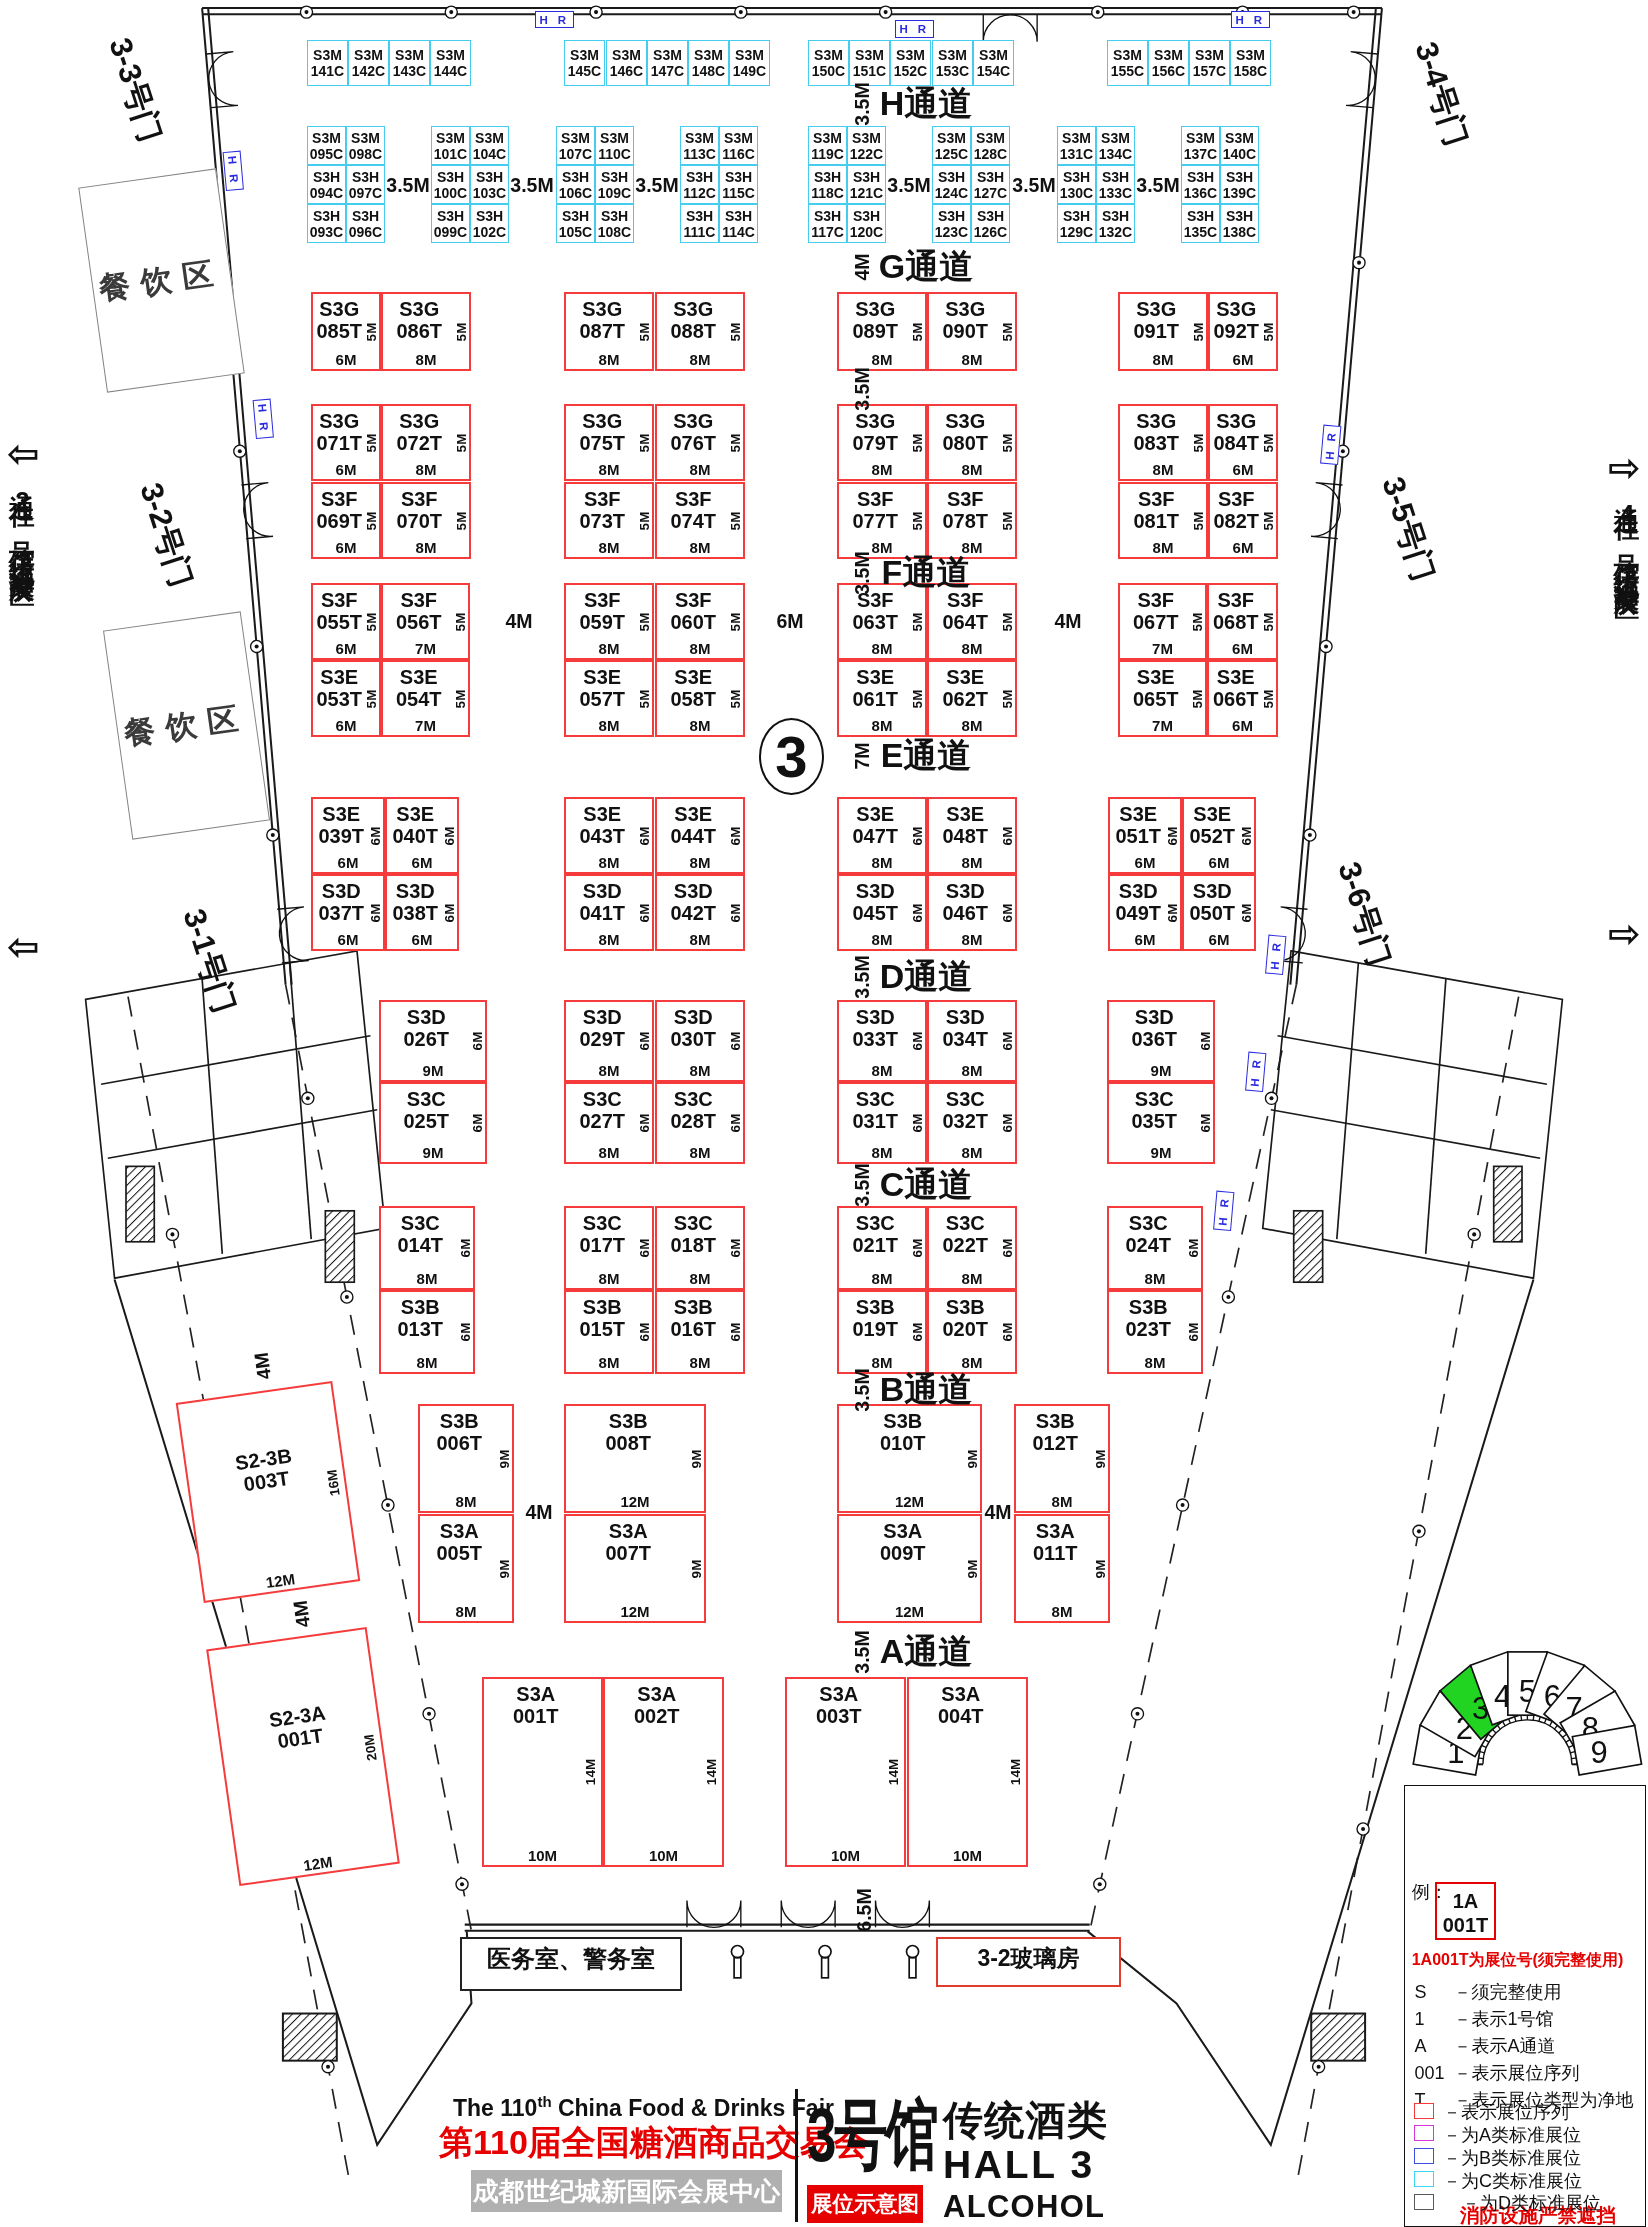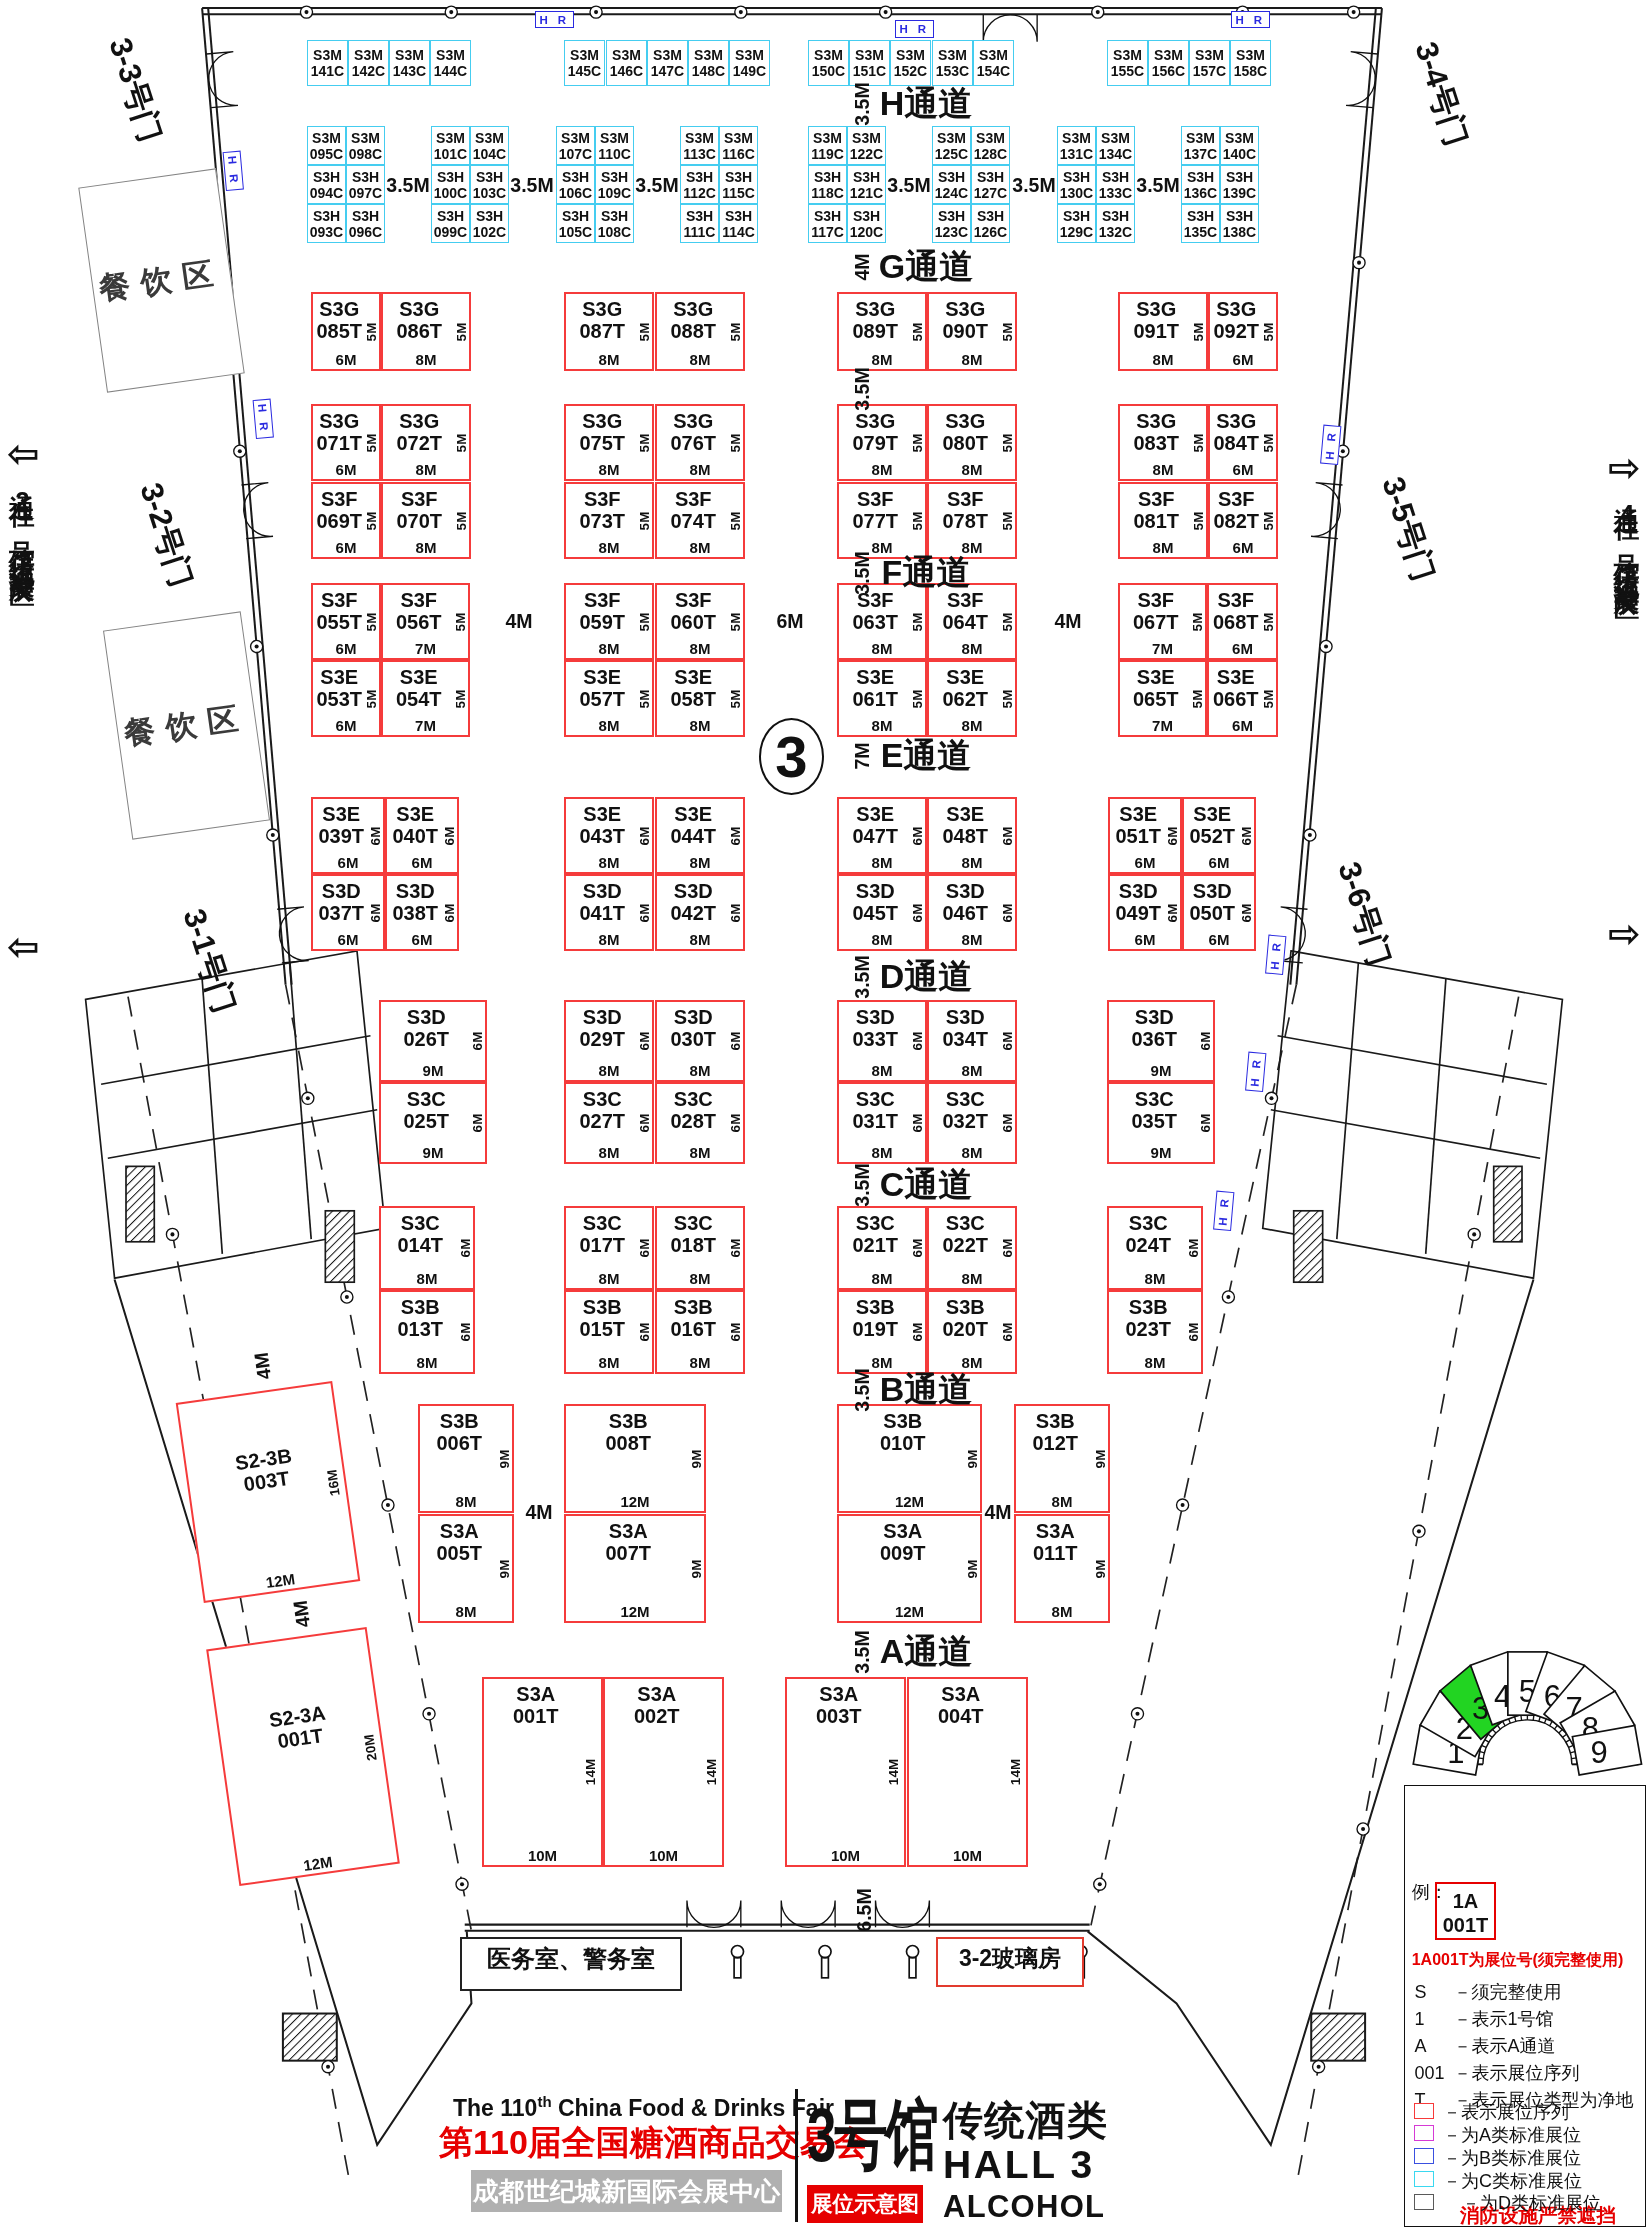--- a/index.html
+++ b/index.html
@@ -1480,21 +1480,21 @@
       <div class="dlabel" style="position: absolute; left: 1441px; top: 94px; transform: translate(-50%, -50%) rotate(72deg);">3-4号门</div>
       <div class="dlabel" style="position: absolute; left: 1408px; top: 529px; transform: translate(-50%, -50%) rotate(72deg);">3-5号门</div>
       <div class="dlabel" style="position: absolute; left: 1364px; top: 914px; transform: translate(-50%, -50%) rotate(72deg);">3-6号门</div>
       <div class="exit" style="position: absolute; left: 5.4px; top: 475px; width: 35px; height: 445px;">通往2号馆传统酒类展区</div>
       <div class="arrow" style="position: absolute; left: 6.7px; top: 431px;">⇦</div>
       <div class="arrow" style="position: absolute; left: 6.7px; top: 924px;">⇦</div>
       <div class="exit" style="position: absolute; left: 1610px; top: 488px; width: 35px; height: 431px;">通往4号馆传统酒类展区</div>
       <div class="arrow" style="position: absolute; left: 1608px; top: 445px;">⇨</div>
       <div class="arrow" style="position: absolute; left: 1608px; top: 911px;">⇨</div>
       <div class="room" style="position: absolute; left: 460px; top: 1937px; width: 222px; height: 54px;">医务室、警务室</div>
-      <div class="room redline" style="position: absolute; left: 936px; top: 1937px; width: 148px; height: 50px;">3-2玻璃房</div>
+      <div class="room redline" style="position: absolute; left: 936px; top: 1937px; width: 185px; height: 50px;">3-2玻璃房</div>
       <div class="hr" style="position: absolute; left: 535px; top: 10.8px;">H R</div>
       <div class="hr" style="position: absolute; left: 895px; top: 20px;">H R</div>
       <div class="hr" style="position: absolute; left: 1231px; top: 10.8px;">H R</div>
       <div class="hr" style="position: absolute; left: 214px; top: 162px; transform: rotate(85deg);">H R</div>
       <div class="hr" style="position: absolute; left: 244px; top: 410px; transform: rotate(85deg);">H R</div>
       <div class="hr" style="position: absolute; left: 1311px; top: 436px; transform: rotate(-85deg);">H R</div>
       <div class="hr" style="position: absolute; left: 1256px; top: 946px; transform: rotate(-85deg);">H R</div>
       <div class="hr" style="position: absolute; left: 1236px; top: 1063px; transform: rotate(-85deg);">H R</div>
       <div class="hr" style="position: absolute; left: 1204px; top: 1202px; transform: rotate(-85deg);">H R</div>
       <div class="hr" style="position: absolute; left: 1409px; top: 2200px;">H R</div>

